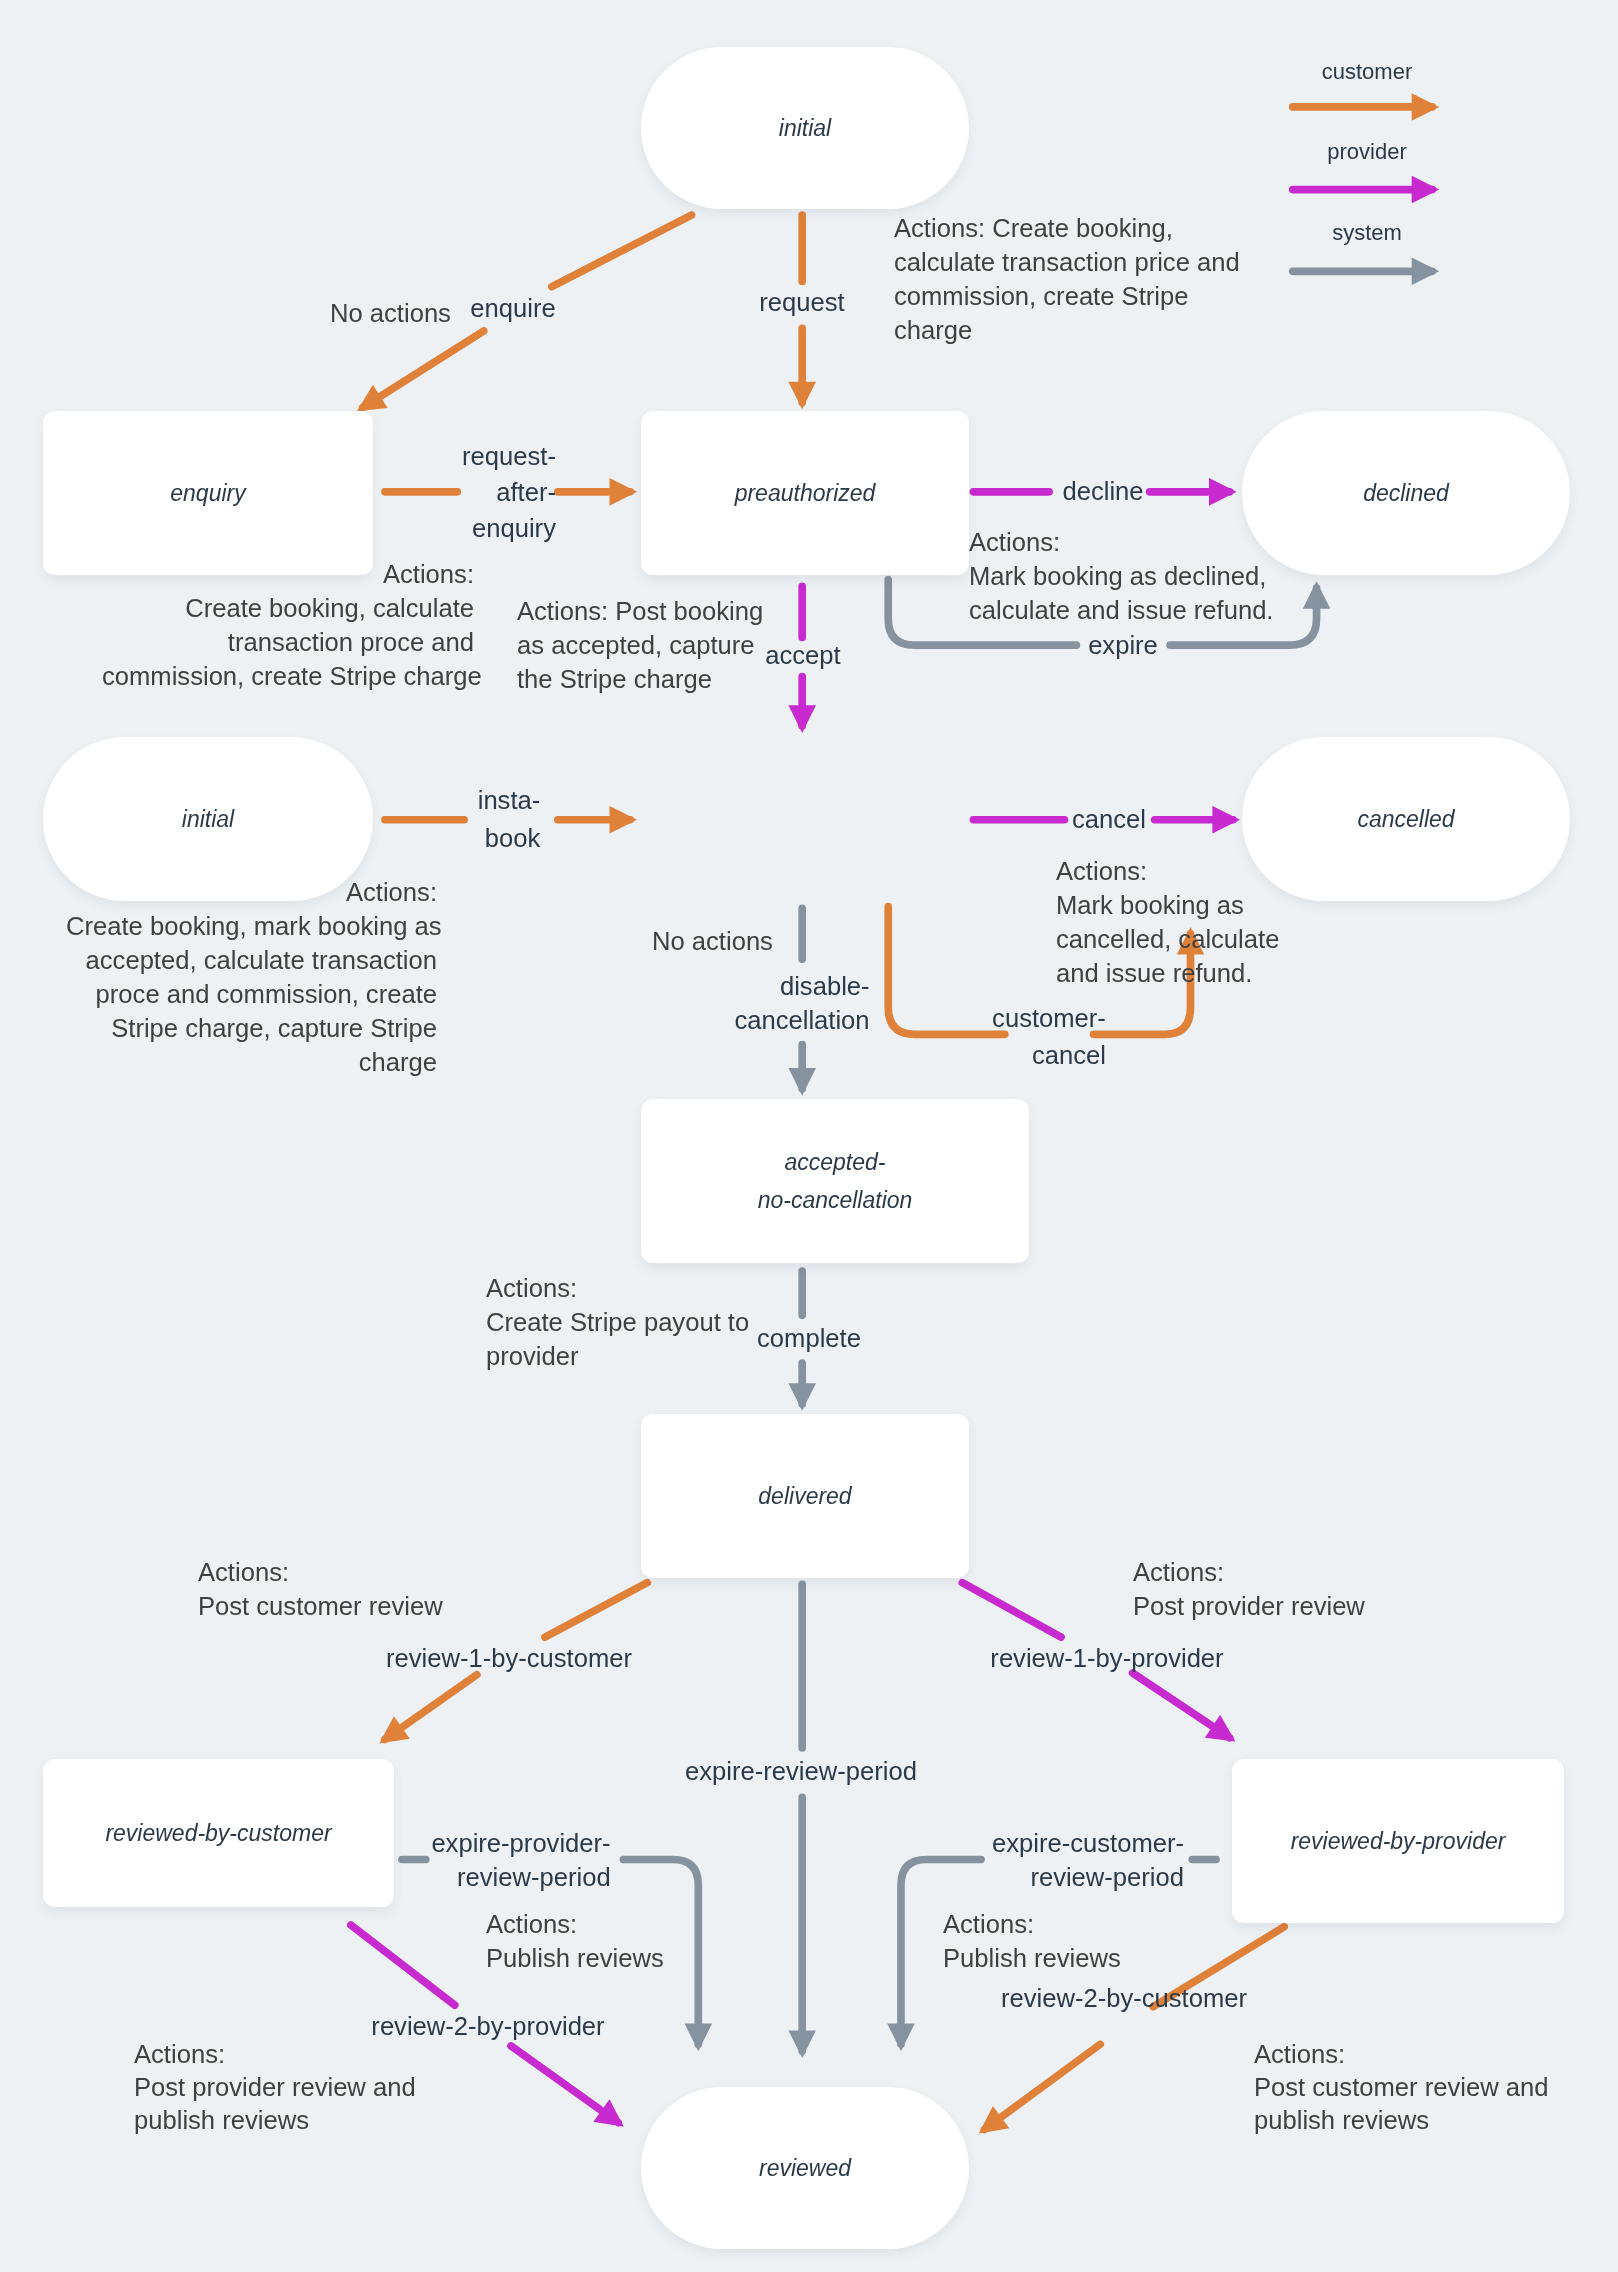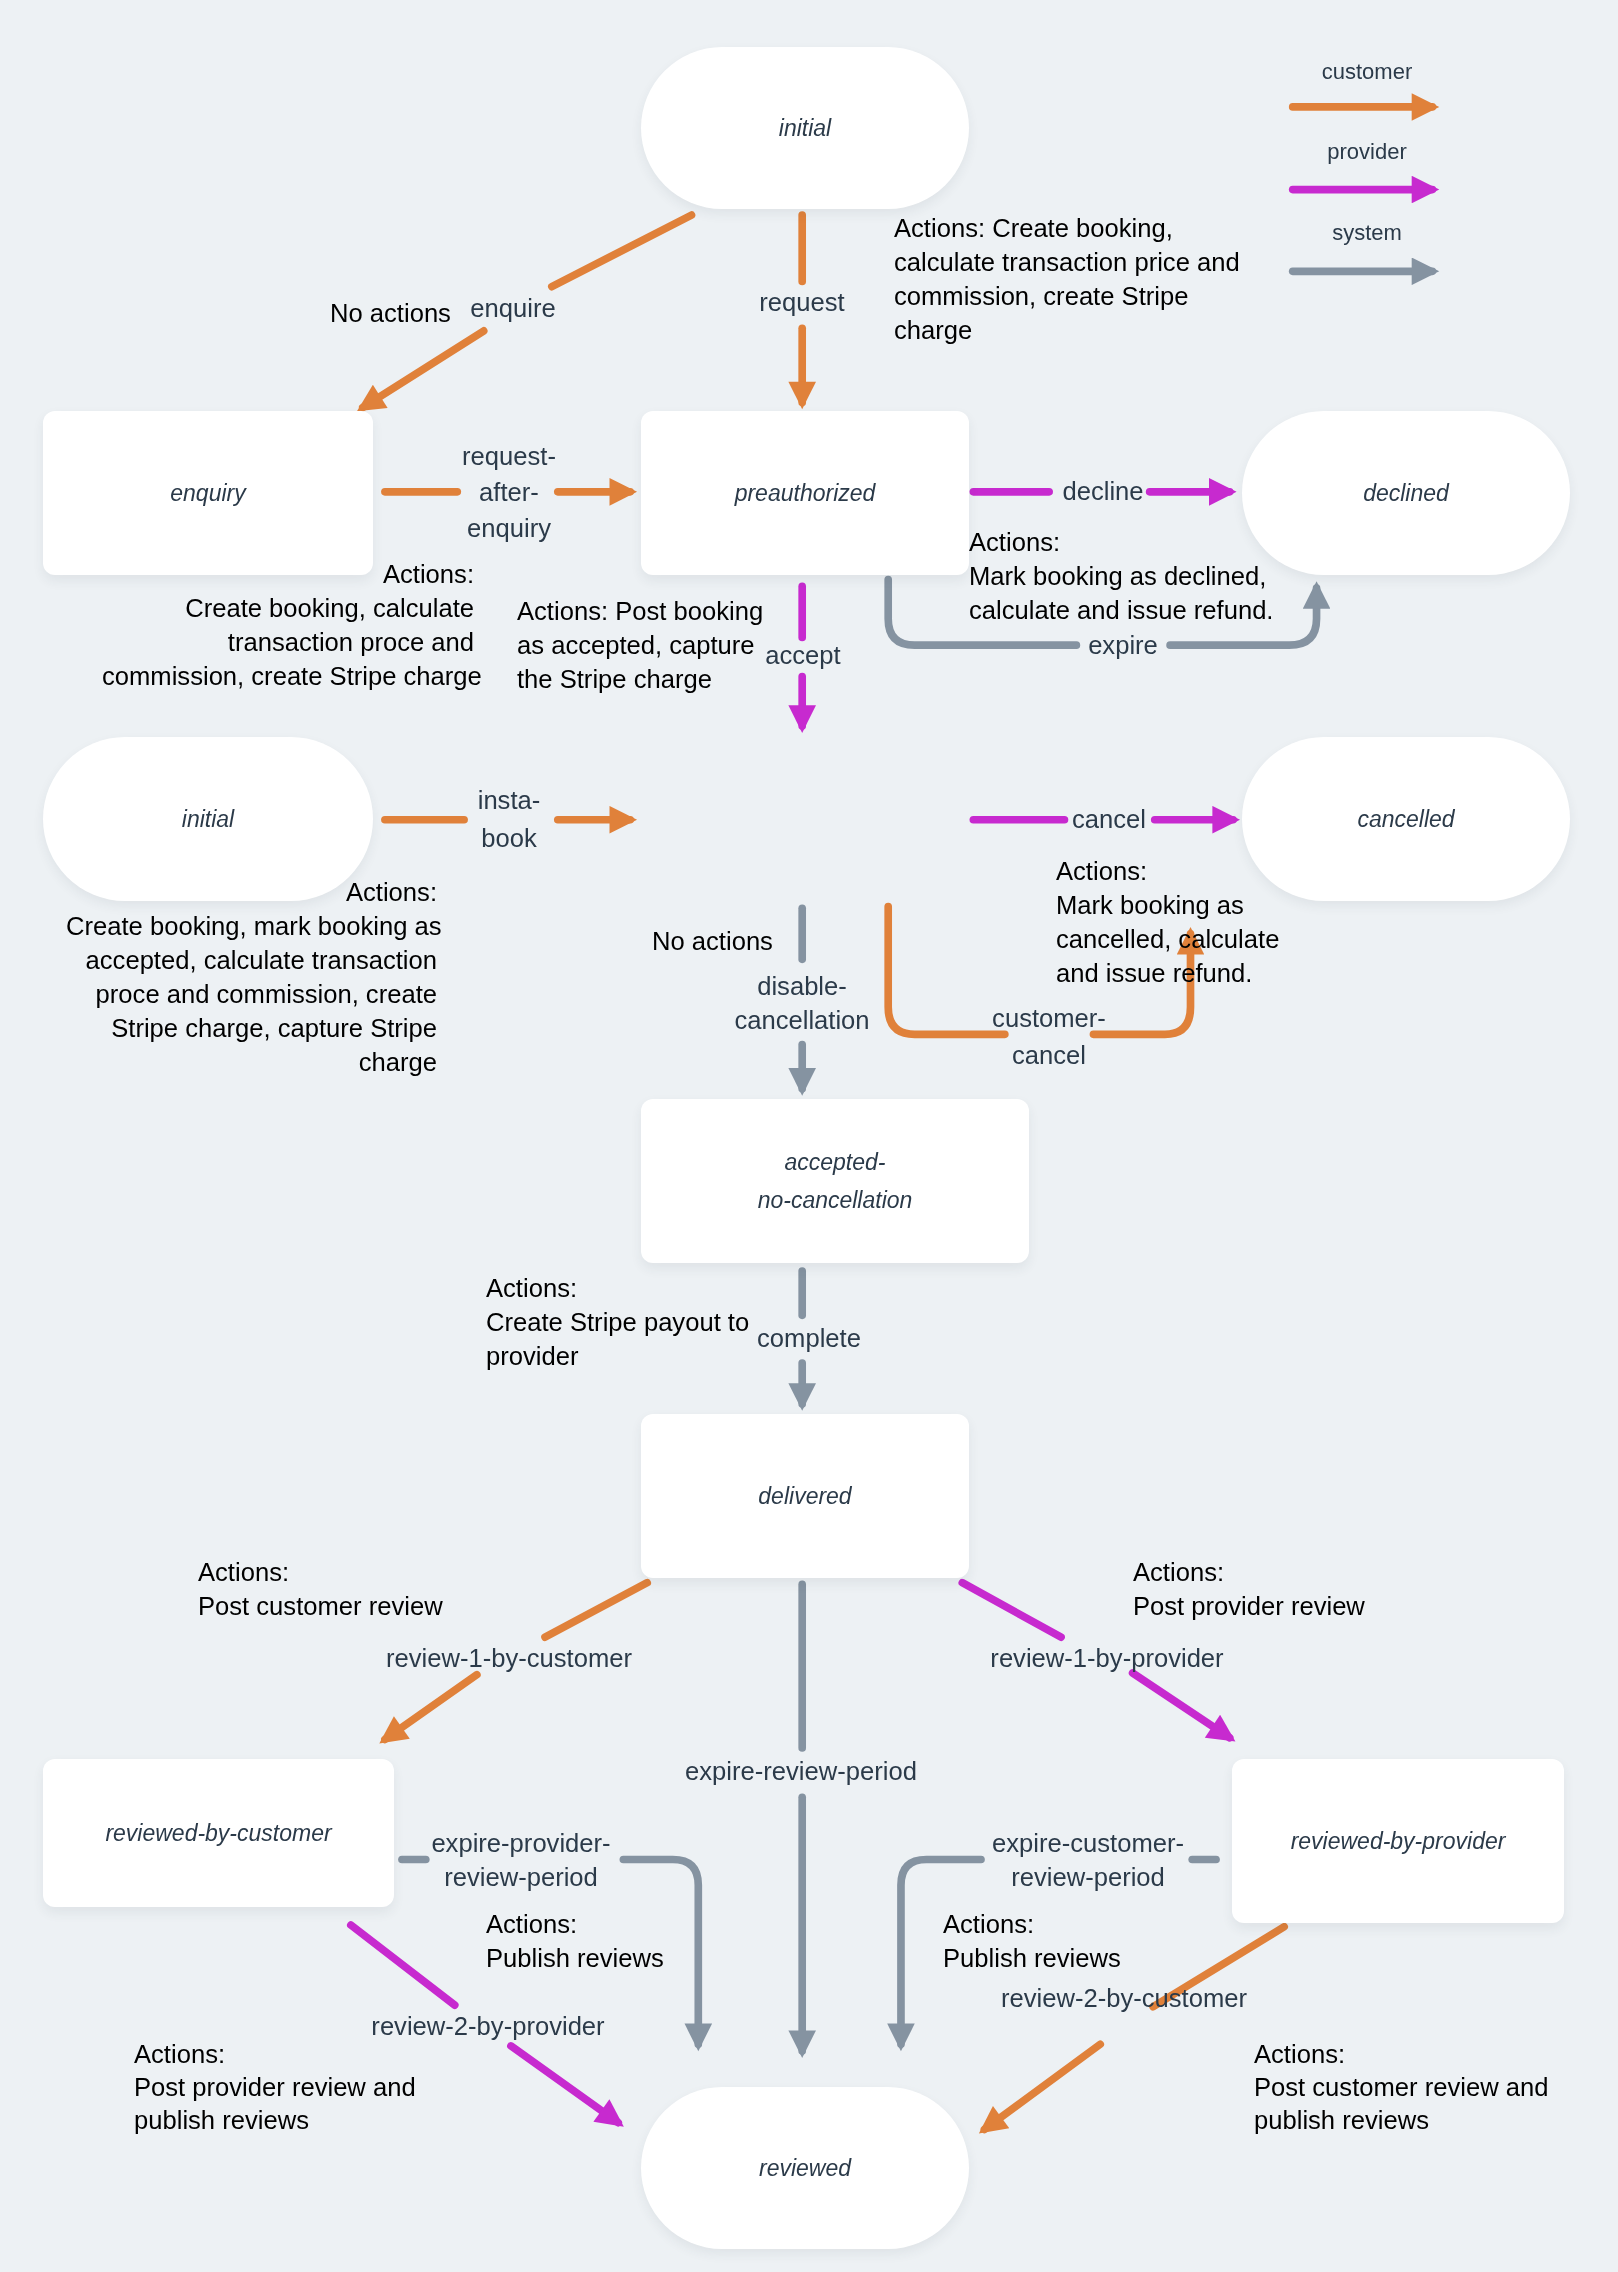--- a/index.html
+++ b/index.html
@@ -26,28 +26,28 @@
     text-align:center;
     white-space:nowrap;
   }
   .pill { border-radius:82px; }
 
   .tlabel {
     position:absolute;
     transform:translate(-50%,-50%);
     font-size:25.6px; font-weight:500;
     color:#2B3A49;
-    text-align:center;
+    text-align:right;
     line-height:36px;
     white-space:nowrap;
   }
   .action {
     position:absolute;
     font-size:25.6px; font-weight:500;
-    color:#000000;
+    color:#404040;
     line-height:34px;
     white-space:nowrap;
   }
   .action.right { text-align:right; }
   .action.lh39 { line-height:33px; }
   .legend-label {
     position:absolute;
     transform:translate(-50%,-50%);
     font-size:22px; font-weight:500;
     color:#2B3A49;

